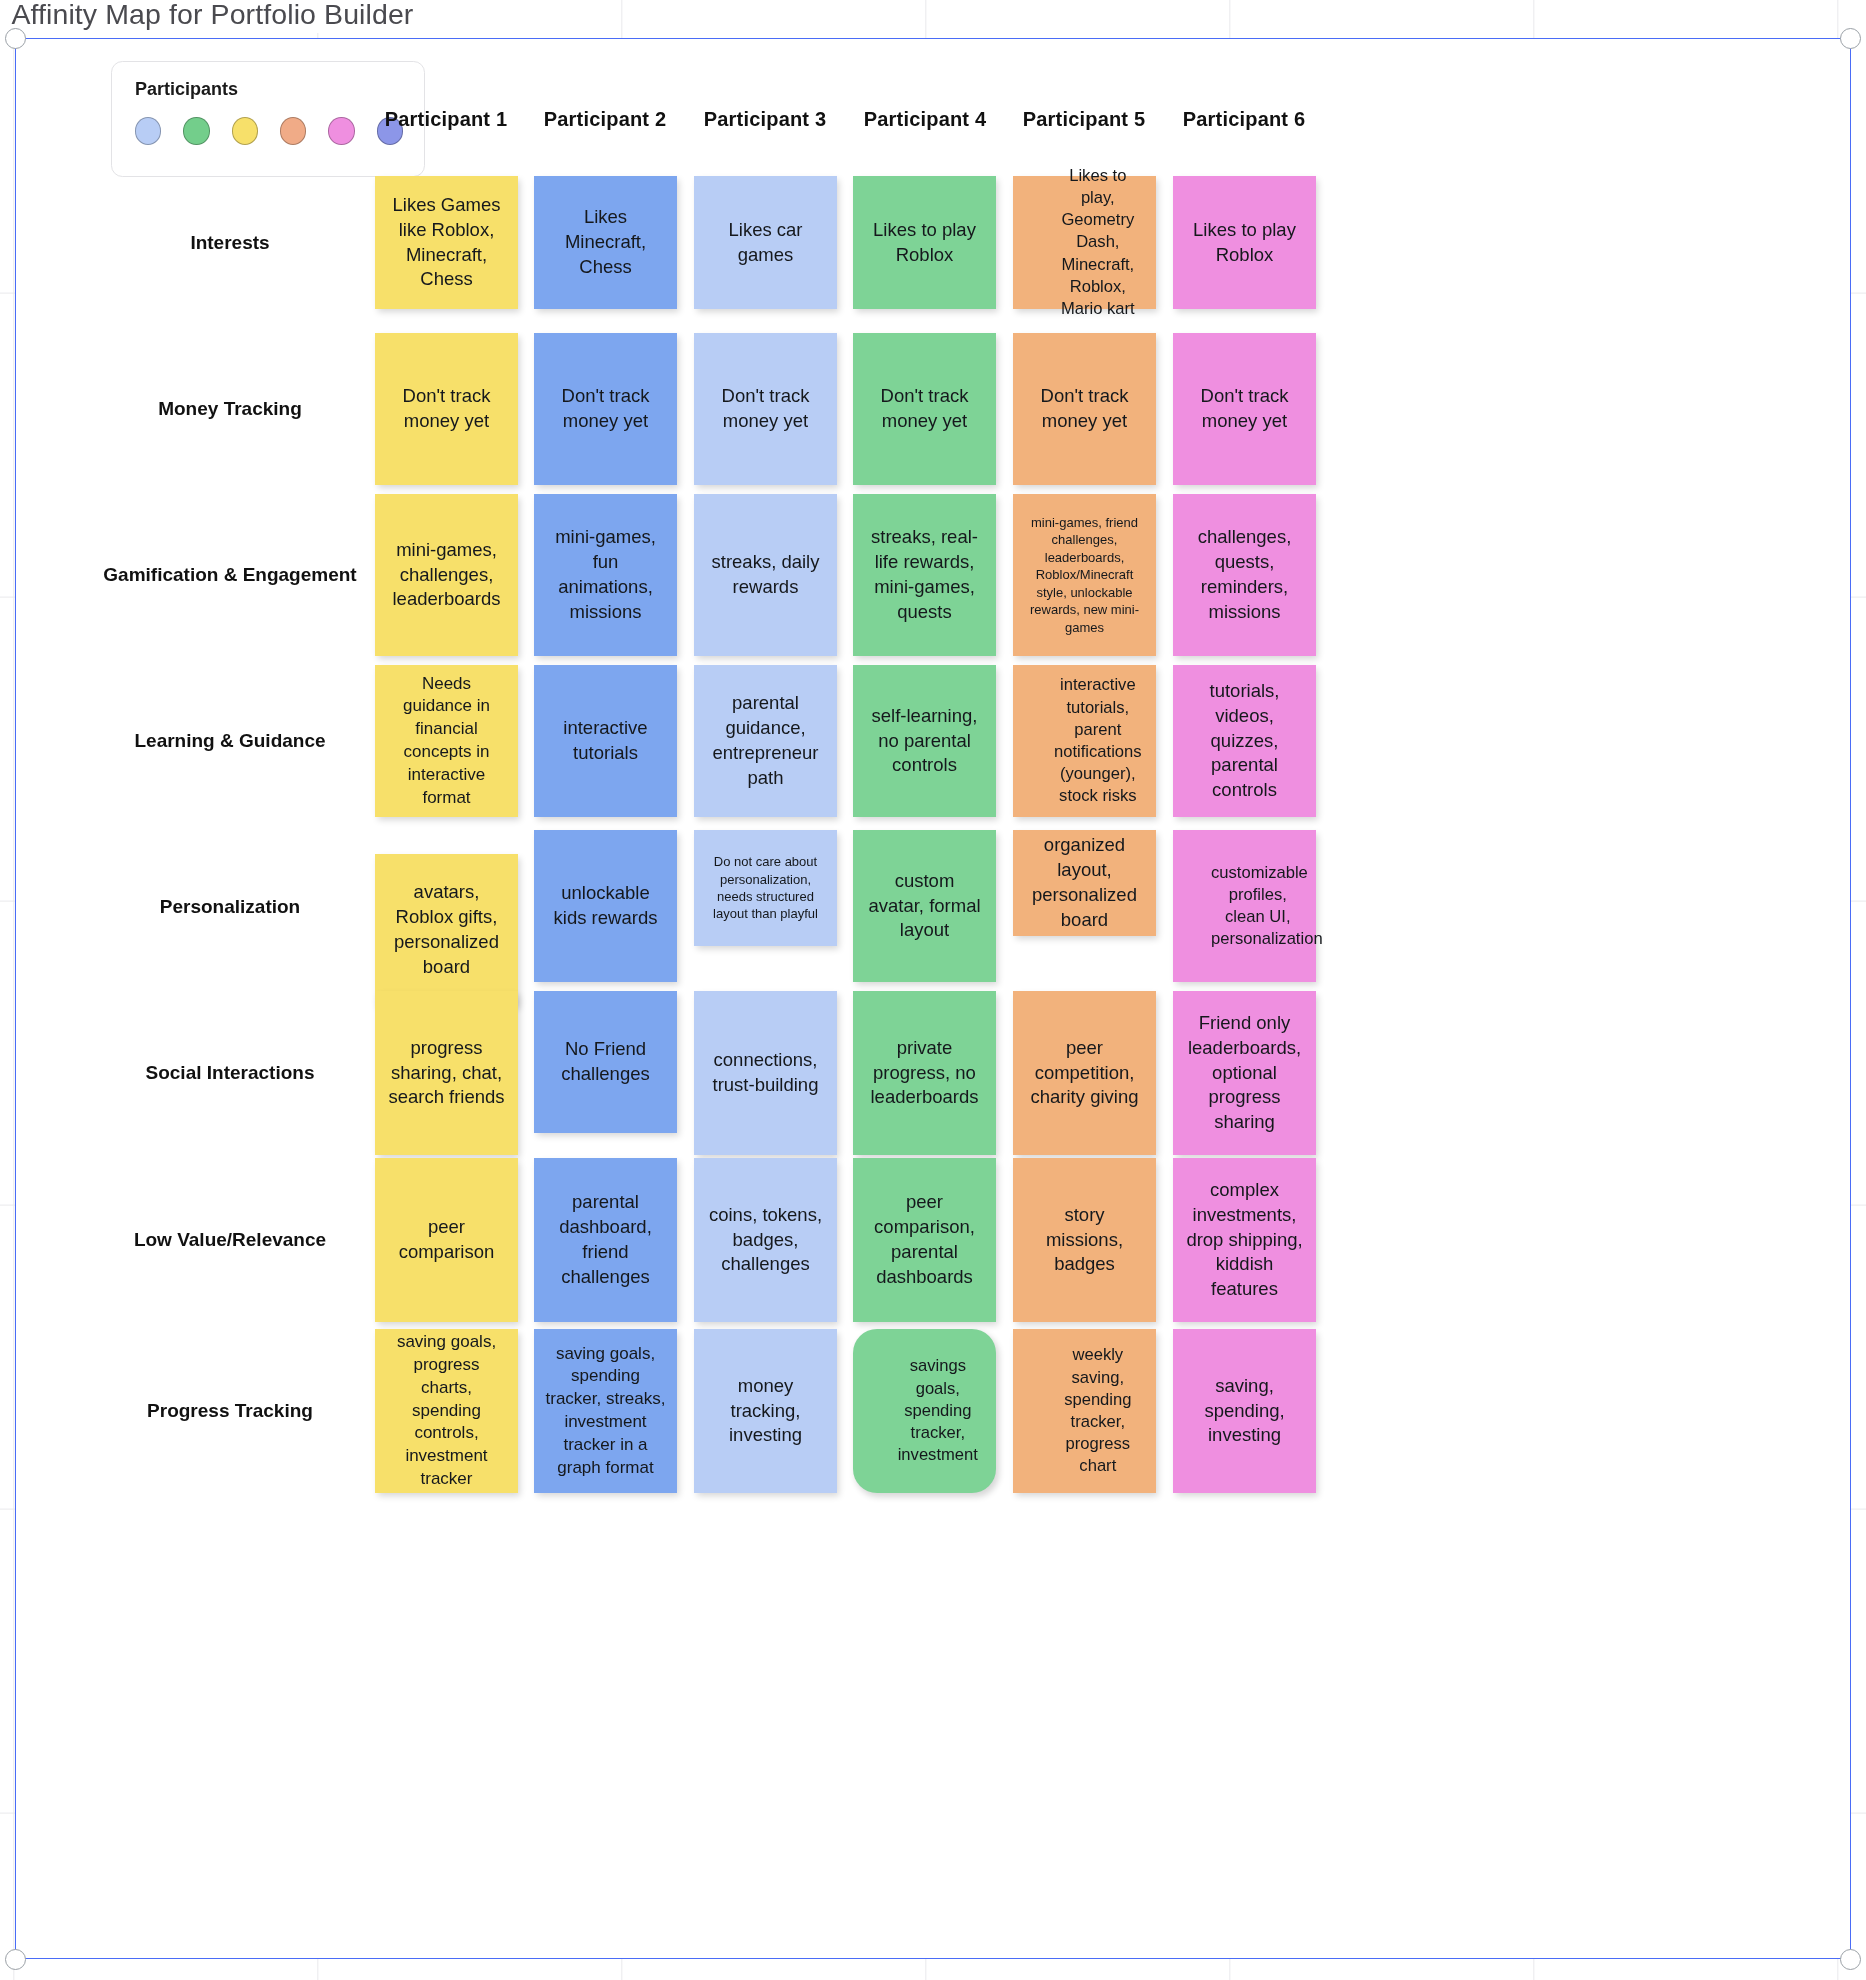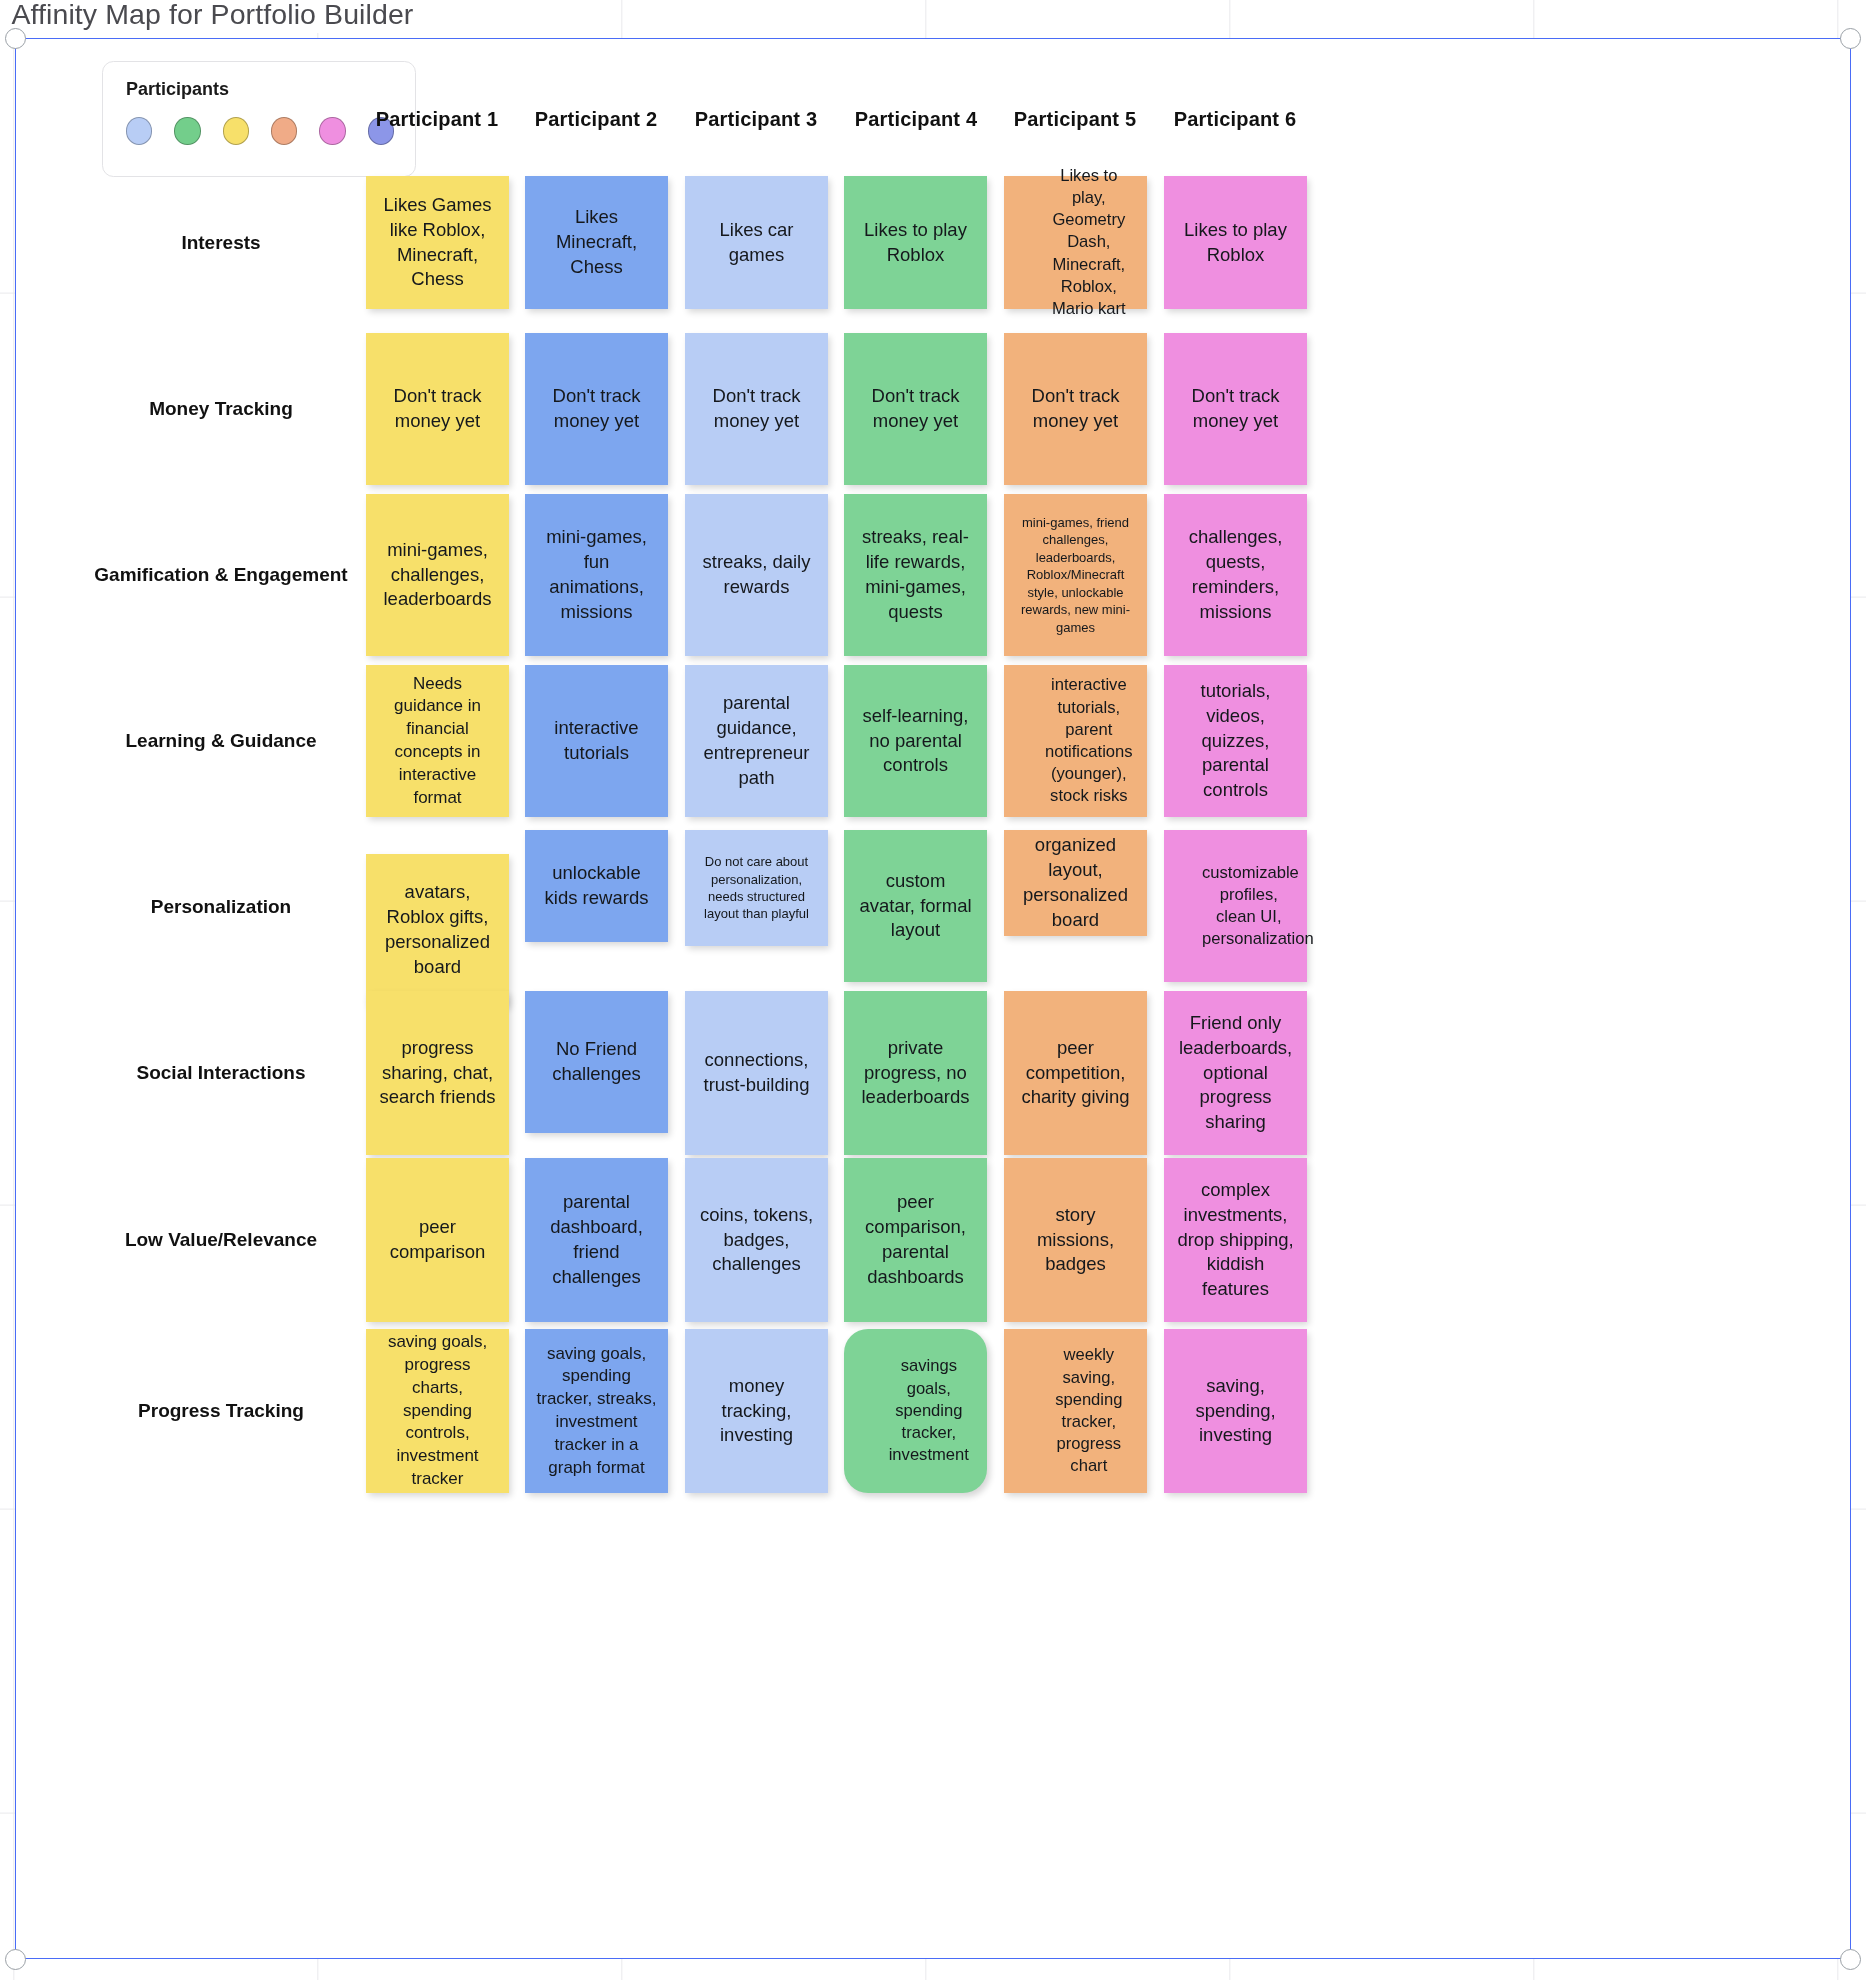--- a/index.html
+++ b/index.html
@@ -60,21 +60,21 @@
     z-index: 9;
   }
   .sel-handle.tl { left: 4.8px;    top: 27.6px; }
   .sel-handle.tr { left: 1840px; top: 27.6px; }
   .sel-handle.bl { left: 4.8px;    top: 1949px; }
   .sel-handle.br { left: 1840px; top: 1949px; }
 
   
   #board {
     position: absolute;
-    left: 16px;
+    left: 25px;
     top: 40px;
     width: 1832px;
     height: 1917px;
     z-index: 4;
   }
 
   
   #legend {
     position: absolute;
     left: 86px;
@@ -257,21 +257,21 @@
         </div>
         <div class="note fs-md" style="left: 988px; height: 152px; top: 625px; background: rgb(242, 178, 124);">
           <span>interactive tutorials, parent notifications (younger), stock risks</span>
         </div>
         <div class="note fs-lg" style="left: 1148px; height: 152px; top: 625px; background: rgb(239, 143, 224);">
           <span>tutorials, videos, quizzes, parental controls</span>
         </div>
         <div class="note fs-lg" style="left: 350px; height: 152px; top: 790px; background: rgb(247, 224, 106); margin-top: 24px;">
           <span>avatars, Roblox gifts, personalized board</span>
         </div>
-        <div class="note fs-lg" style="left: 509px; height: 112px; top: 790px; background: rgb(125, 166, 239);">
+        <div class="note fs-lg" style="left: 509px; height: 152px; top: 790px; background: rgb(125, 166, 239);">
           <span>unlockable kids rewards</span>
         </div>
         <div class="note fs-xs" style="left: 669px; height: 116px; top: 790px; background: rgb(184, 205, 245);">
           <span>Do not care about personalization, needs structured layout than playful</span>
         </div>
         <div class="note fs-lg" style="left: 828px; height: 152px; top: 790px; background: rgb(126, 211, 150);">
           <span>custom avatar, formal layout</span>
         </div>
         <div class="note fs-lg" style="left: 988px; height: 106px; top: 790px; background: rgb(242, 178, 124);">
           <span>organized layout, personalized board</span>

